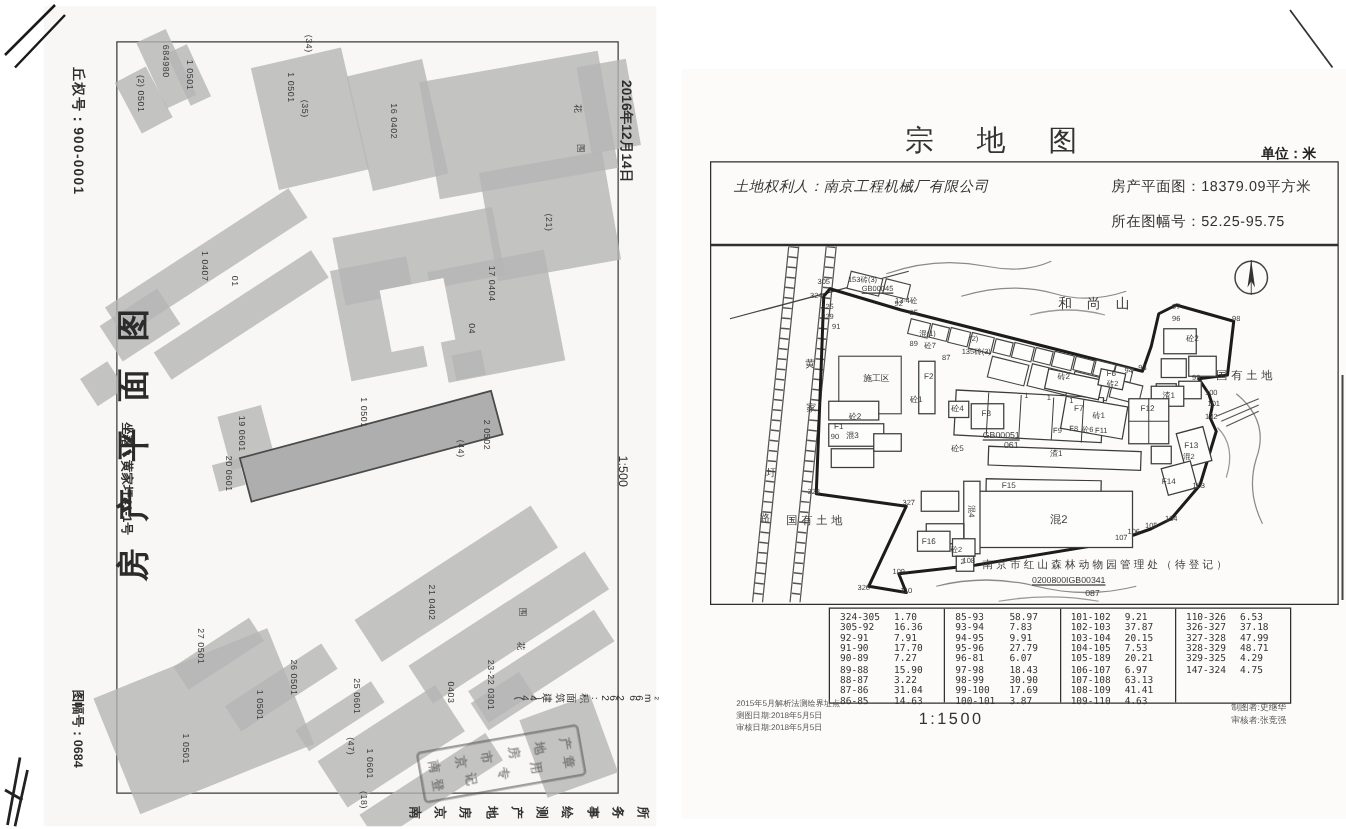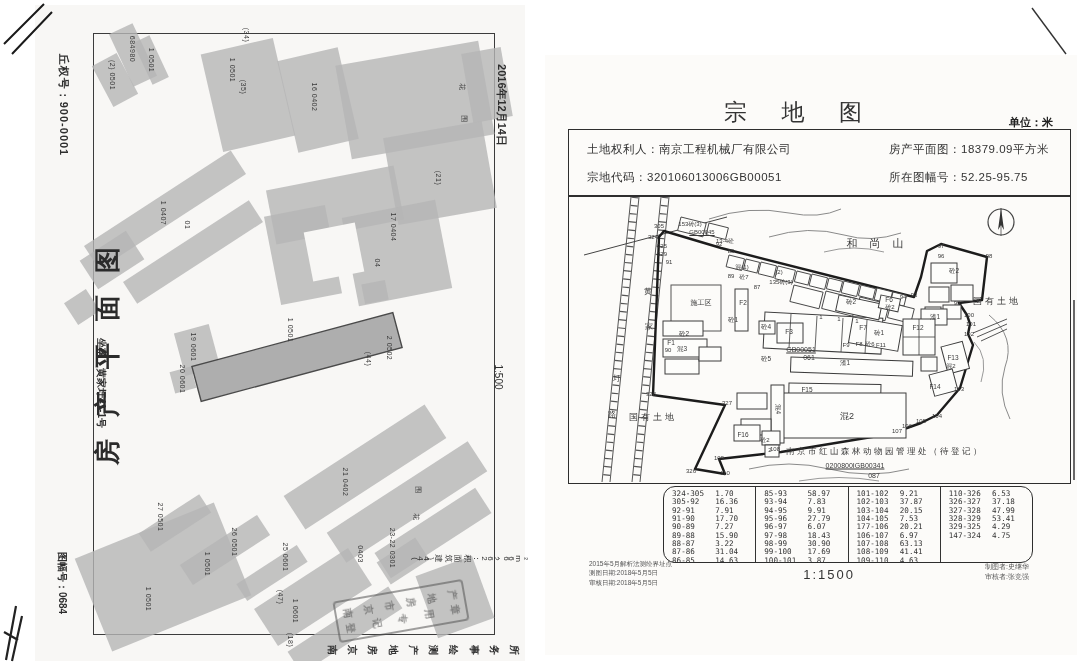--- a/index.html
+++ b/index.html
@@ -19,21 +19,21 @@
   #stamp{position:absolute;left:300px;top:585px;width:132px;height:42px;border:2px solid #555;
     border-radius:4px;transform:rotate(-10deg);opacity:.55;filter:blur(.4px);
     display:flex;flex-direction:column;justify-content:center;gap:1px;padding:1px 6px;box-sizing:border-box;}
   #stamp .rrow{position:static;font-size:10px;font-weight:bold;color:#444;}
   
   #rightdoc{left:545px;top:55px;width:532px;height:600px;background:#fcfbf9;}
   .box{position:absolute;border:1.6px solid #2e2e2e;box-sizing:border-box;}
   .hline{font-size:11.5px;color:#333;white-space:nowrap;letter-spacing:.5px;}
   .mlabel{position:absolute;white-space:nowrap;color:#3a3a3a;transform:translate(-50%,-50%);}
   .mono{font-family:"DejaVu Sans Mono","Liberation Mono",monospace;}
-  #table-area{position:absolute;display:flex;border-radius:12px;}
+  #table-area{position:absolute;display:flex;}
   .tcol{flex:1;border-left:1.2px solid #333;padding:3px 6px 2px 8px;box-sizing:border-box;}
   .tcol:first-child{border-left:none;}
   .trow{display:flex;justify-content:space-between;font-size:7.6px;line-height:1.1;
     color:#333;letter-spacing:0;}
   .trow .d{width:34px;text-align:left;}
   .note{position:absolute;font-size:6.5px;color:#555;line-height:1.45;white-space:nowrap;}
   svg{position:absolute;left:0;top:0;}
 </style>
 </head>
 <body>
@@ -167,22 +167,21 @@
       <div class="vlab" style="left: 357px; top: 543px;">23-22 0301</div>
       <div class="vlab" style="left: 113px; top: 594px;">1 0501</div>
     </div>
 </div>
 
 <div class="page" id="rightdoc">
   <div class="abs" style="left:120px;top:42px;width:270px;text-align:center;font-size:23px;letter-spacing:14px;color:#333;">宗 地 图</div>
   <div class="abs" style="left:452px;top:60px;font-size:11px;font-weight:bold;color:#222;margin-left:12px;">单位：米</div>
 
   <div class="box" style="left:23px;top:74px;width:503px;height:67px;">
-    <div class="hline abs" style="left:18px;top:12px;">土地权利人：南京工程机械厂有限公司</div>
-    <div class="hline abs" style="left:18px;top:40px;">宗地代码：320106013006GB00051</div>
+    <div class="hline abs" style="left:18px;top:12px;font-style:italic;">土地权利人：南京工程机械厂有限公司</div>
     <div class="hline abs" style="left:320px;top:12px;">房产平面图：18379.09平方米</div>
     <div class="hline abs" style="left:320px;top:40px;">所在图幅号：52.25-95.75</div>
   </div>
 
   <div class="box" style="left:23px;top:141px;width:503px;height:288px;">
     <svg width="500" height="285" viewBox="0 0 500 285" id="mapsvg">
         <path d="M62,0 L33,285 M70,0 L41,285" stroke="#555" stroke-width="1"></path>
         <path d="M66,0 L37,285" stroke="#555" stroke-width="7" stroke-dasharray="1.2,7"></path>
         <path d="M92,0 L63,285 M100,0 L71,285" stroke="#555" stroke-width="1"></path>
         <path d="M96,0 L67,285" stroke="#555" stroke-width="7" stroke-dasharray="1.2,7"></path>
@@ -387,21 +386,21 @@
         </div>
         <div class="trow mono">
           <span>94-95</span>
           <span class="d">9.91</span>
         </div>
         <div class="trow mono">
           <span>95-96</span>
           <span class="d">27.79</span>
         </div>
         <div class="trow mono">
-          <span>96-97</span>
+          <span>96-81</span>
           <span class="d">6.07</span>
         </div>
         <div class="trow mono">
           <span>97-98</span>
           <span class="d">18.43</span>
         </div>
         <div class="trow mono">
           <span>98-99</span>
           <span class="d">30.90</span>
         </div>
@@ -425,21 +424,21 @@
         </div>
         <div class="trow mono">
           <span>103-104</span>
           <span class="d">20.15</span>
         </div>
         <div class="trow mono">
           <span>104-105</span>
           <span class="d">7.53</span>
         </div>
         <div class="trow mono">
-          <span>177-106</span>
+          <span>105-189</span>
           <span class="d">20.21</span>
         </div>
         <div class="trow mono">
           <span>106-107</span>
           <span class="d">6.97</span>
         </div>
         <div class="trow mono">
           <span>107-108</span>
           <span class="d">63.13</span>
         </div>
@@ -460,34 +459,34 @@
         <div class="trow mono">
           <span>326-327</span>
           <span class="d">37.18</span>
         </div>
         <div class="trow mono">
           <span>327-328</span>
           <span class="d">47.99</span>
         </div>
         <div class="trow mono">
           <span>328-329</span>
-          <span class="d">53.41</span>
+          <span class="d">48.71</span>
         </div>
         <div class="trow mono">
           <span>329-325</span>
           <span class="d">4.29</span>
         </div>
         <div class="trow mono">
           <span>147-324</span>
           <span class="d">4.75</span>
         </div>
       </div>
     </div>
 
-  <div class="abs" style="left:190px;top:512px;width:120px;text-align:right;font-size:13px;letter-spacing:2px;color:#333;">1:1500</div>
+  <div class="abs" style="left:190px;top:512px;width:120px;text-align:left;font-size:13px;letter-spacing:2px;color:#333;">1:1500</div>
 
   <div class="note" style="left:44px;top:504px;" id="notes-left">
       <div>2015年5月解析法测绘界址点</div>
       <div>测图日期:2018年5月5日</div>
       <div>审核日期:2018年5月5日</div>
     </div>
   <div class="note" style="left:440px;top:507px;font-size:7px;" id="notes-right">
       <div>制图者:史继华</div>
       <div>审核者:张竞强</div>
     </div>

